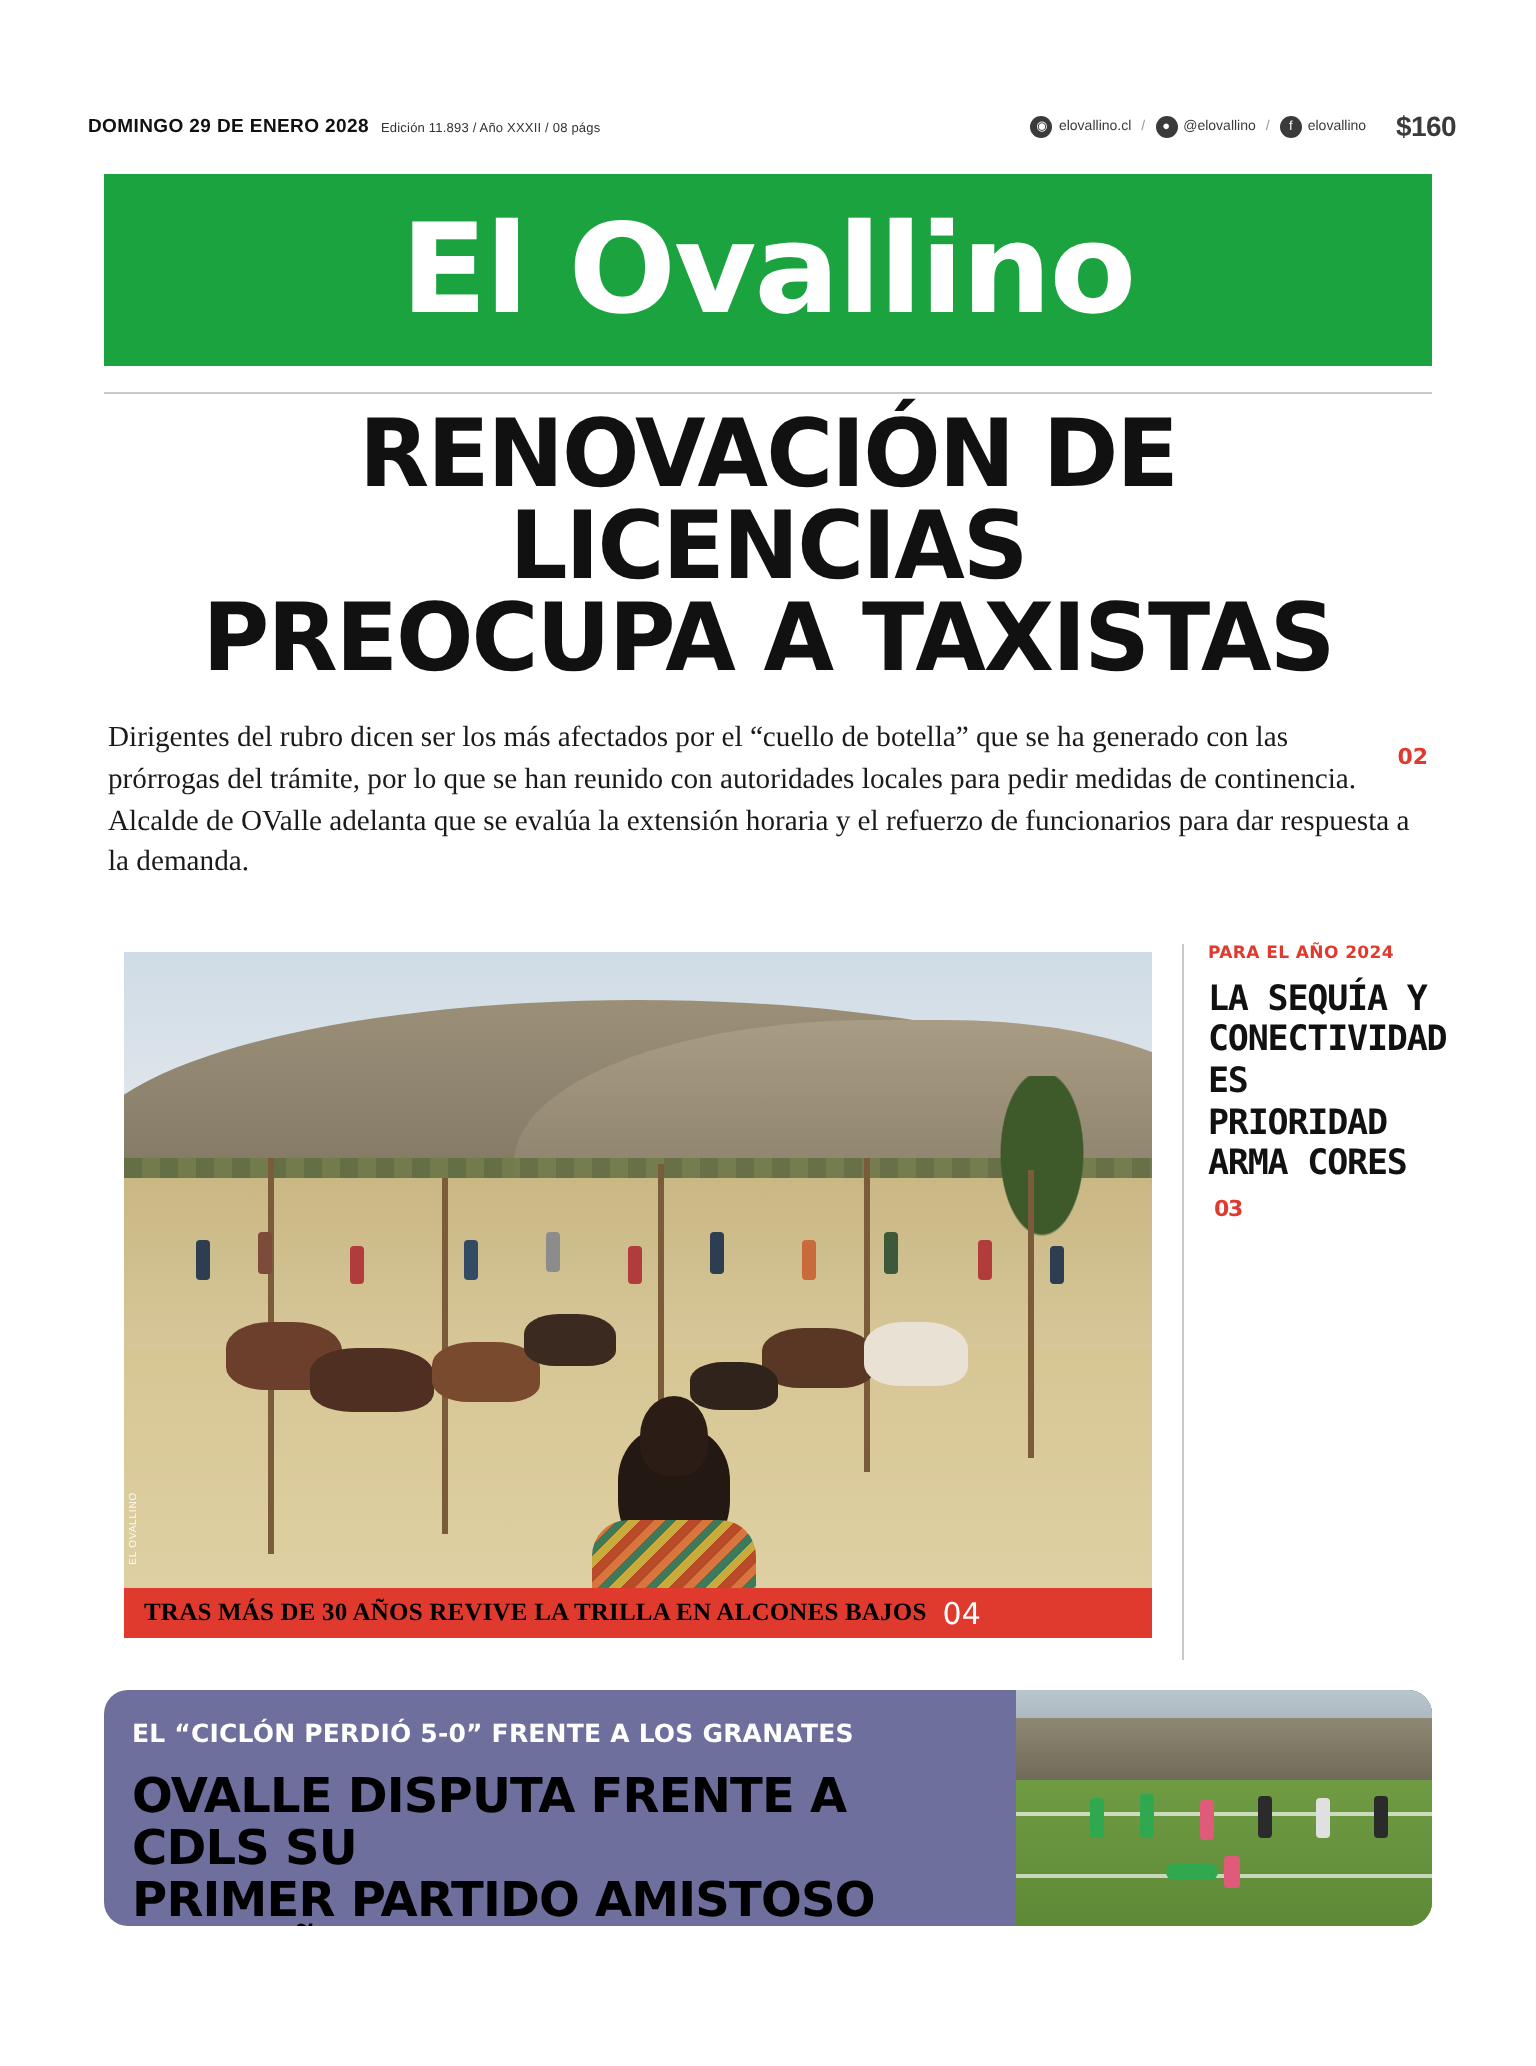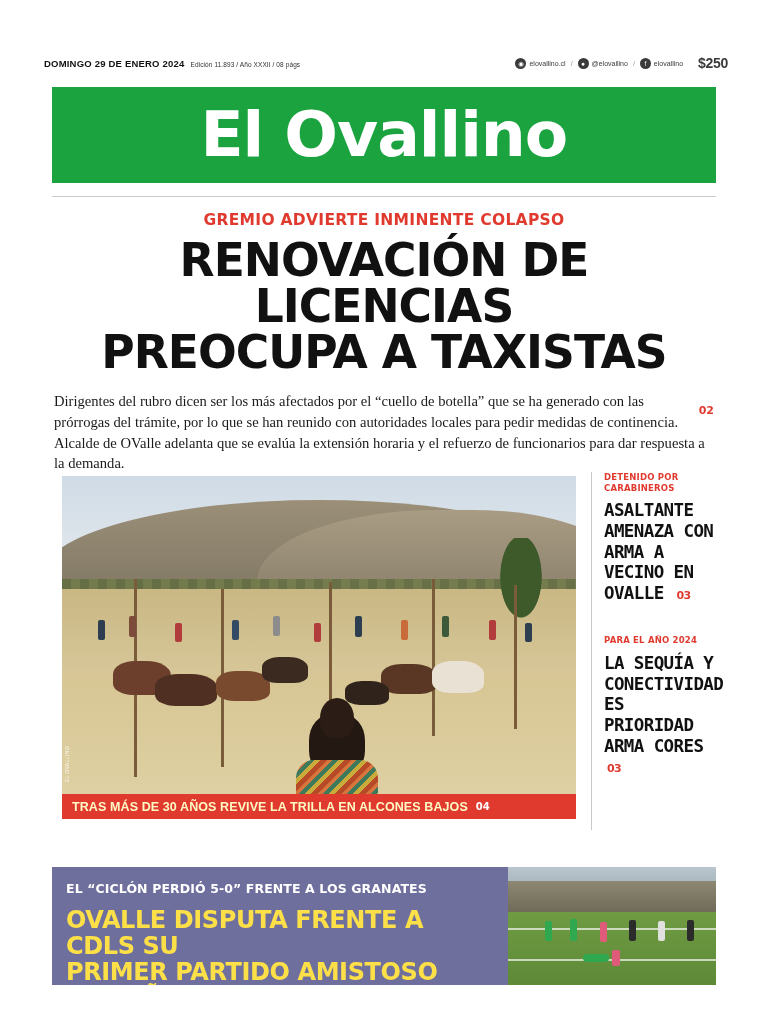--- a/index.html
+++ b/index.html
@@ -183,31 +183,31 @@
     width: 514px;
     height: 25px;
     background: #e03a2f;
     display: flex;
     align-items: center;
     padding-left: 10px;
     box-sizing: border-box;
     gap: 8px;
   }
   .caption-bar .txt {
-    color: #fef9c3;
-    font-family: Liberation Sans, sans-serif;
+    color: #000000;
+    font-family: Liberation Serif, serif;
     font-weight: bold;
     font-size: 12.5px;
     letter-spacing: 0.1px;
   }
   .caption-bar .num {
     color: #fff;
     font-family: "DejaVu Sans", sans-serif;
-    font-weight: bold;
-    font-size: 10px;
+    font-weight: normal;
+    font-size: 15px;
   }
 
   .side {
     position: absolute;
     right: 0;
     top: 0;
     width: 125px;
     height: 358px;
     border-left: 1px solid #c9c9c9;
     padding-left: 12px;
@@ -230,42 +230,43 @@
     line-height: 1.18;
     color: #111;
     letter-spacing: -0.6px;
   }
   .side-title .pagenum { font-size: 11px; margin-left: 3px; }
 
   
   .bottom {
     position: absolute;
     left: 52px;
-    top: 867px;
+    top: 845px;
     width: 664px;
     height: 118px;
     background: #6f6f9e;
     display: flex;
     overflow: hidden;
+    border-radius: 12px;
   }
   .bottom .text {
     flex: 1;
     padding: 14px 14px 10px 14px;
     box-sizing: border-box;
   }
   .bottom .kick {
     color: #fff;
     font-family: "DejaVu Sans", sans-serif;
     font-weight: bold;
     font-size: 12.5px;
     letter-spacing: 0.1px;
   }
   .bottom .title {
     margin-top: 12px;
-    color: #fde047;
+    color: #000000;
     font-family: "DejaVu Sans", sans-serif;
     font-weight: bold;
     font-size: 24px;
     line-height: 1.08;
     letter-spacing: -0.4px;
   }
   .bottom .photo {
     width: 208px;
     height: 118px;
     overflow: hidden;
@@ -354,48 +355,47 @@
   }
   .player { position: absolute; border-radius: 2px; }
 </style>
 </head>
 <body>
 
 <div class="page">
 
   <div class="topbar">
     <div class="dateline">
-      <span class="date">DOMINGO 29 DE ENERO 2024</span>
+      <span class="date">DOMINGO 29 DE ENERO 2028</span>
       <span class="edition">Edición  11.893 / Año XXXII / 08 págs</span>
     </div>
     <div class="social">
       <span class="item">
         <span class="glyph-circle">◉</span>
         <span>elovallino.cl</span>
       </span>
       <span class="sep">/</span>
       <span class="item">
         <span class="glyph-circle">●</span>
         <span>@elovallino</span>
       </span>
       <span class="sep">/</span>
       <span class="item">
         <span class="glyph-circle">f</span>
         <span>elovallino</span>
       </span>
-      <span class="price">$250</span>
+      <span class="price">$160</span>
     </div>
   </div>
 
   <div class="masthead">
     <div class="logo">El Ovallino</div>
   </div>
 
   <div class="frame">
-    <div class="kicker">GREMIO ADVIERTE INMINENTE COLAPSO</div>
     <div class="headline">
       <div>RENOVACIÓN DE LICENCIAS</div>
       <div>PREOCUPA A TAXISTAS</div>
     </div>
     <div class="lead">
       <span class="pagenum">02</span>
       <span>Dirigentes del rubro dicen ser los más afectados por el “cuello de botella” que se ha generado con las prórrogas del trámite, por lo que se han reunido con autoridades locales para pedir medidas de continencia. Alcalde de OValle adelanta que se evalúa la extensión horaria y el refuerzo de funcionarios para dar respuesta a la demanda.</span>
     </div>
   </div>
 
@@ -446,30 +446,20 @@
       <div class="credit">EL OVALLINO</div>
     </div>
 
     <div class="caption-bar">
       <span class="txt">TRAS MÁS DE 30 AÑOS REVIVE LA TRILLA EN ALCONES BAJOS</span>
       <span class="num">04</span>
     </div>
 
     <div class="side">
 
-      <div class="side-item">
-        <div class="side-kicker">
-          <div>DETENIDO POR</div>
-          <div>CARABINEROS</div>
-        </div>
-        <div class="side-title">
-          <span>ASALTANTE AMENAZA CON ARMA A VECINO EN OVALLE</span>
-          <span class="pagenum">03</span>
-        </div>
-      </div>
 
       <div class="side-item">
         <div class="side-kicker">
           <div>PARA EL AÑO 2024</div>
         </div>
         <div class="side-title">
           <span>LA SEQUÍA Y CONECTIVIDAD ES PRIORIDAD ARMA CORES</span>
           <span class="pagenum">03</span>
         </div>
       </div>

